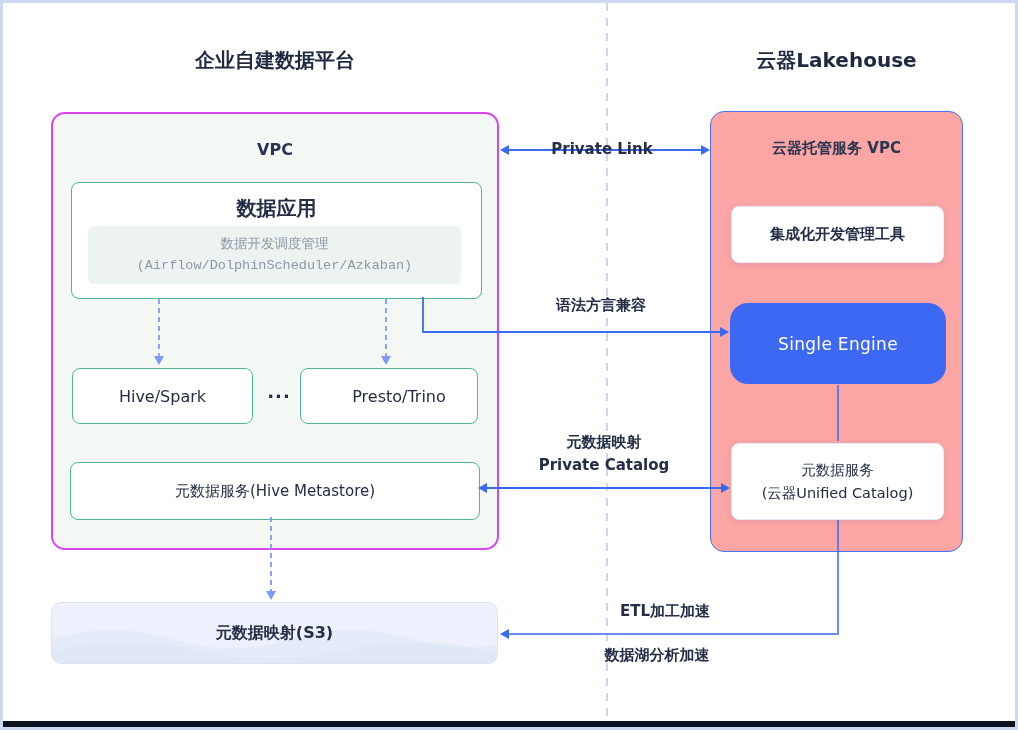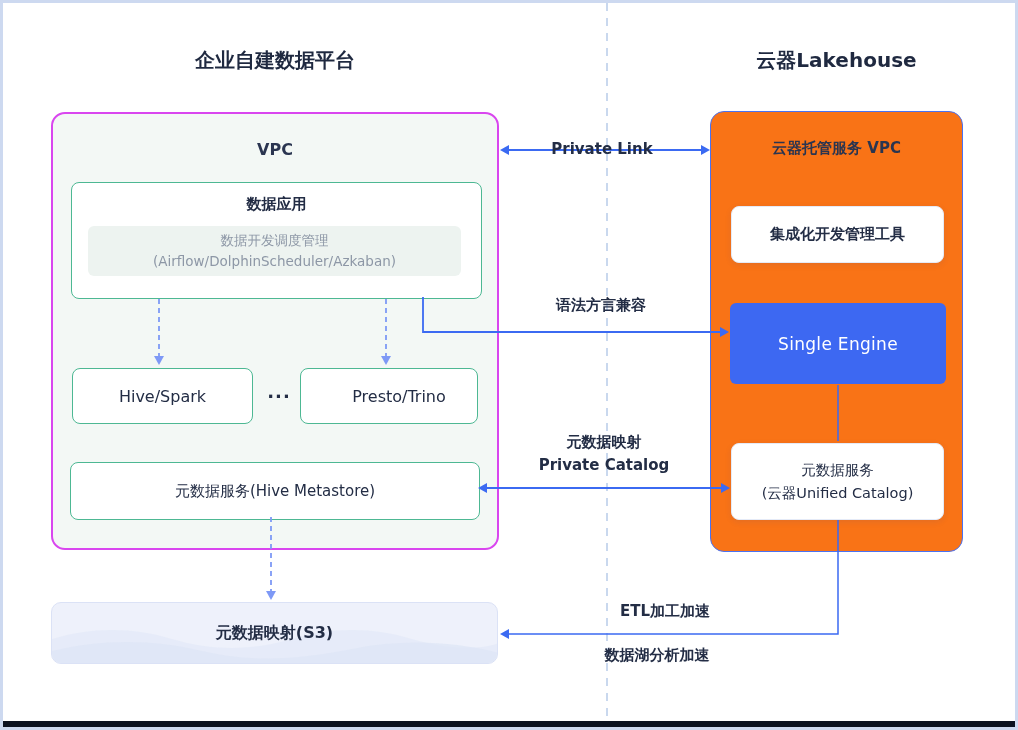--- a/index.html
+++ b/index.html
@@ -12,35 +12,35 @@
   .abs{position:absolute;}
   .ttl{font-size:20px;font-weight:700;text-align:center;z-index:6;color:#1f2940;}
   .panel-label{font-size:16px;font-weight:600;text-align:center;color:#2a3550;}
 
   .vpc-left{
     left:48px;top:109px;width:448px;height:438px;
     background:#f3f8f5;border:2px solid #d946ef;border-radius:14px;z-index:2;
   }
   .vpc-right{
     left:707px;top:108px;width:253px;height:441px;
-    background:#f97316;border:1.5px solid #4a72f3;border-radius:14px;z-index:2;
+    background:#fca5a5;border:1.5px solid #4a72f3;border-radius:14px;z-index:2;
   }
   .gbox{
     background:#ffffff;border:1px solid #4db893;border-radius:8px;
     display:flex;align-items:center;justify-content:center;
     font-size:16px;font-weight:500;color:#232d45;
   }
   .wbox{
     background:#ffffff;border:1px solid #e4eaf7;border-radius:8px;
     box-shadow:0 2px 6px rgba(40,70,160,0.10);
     display:flex;align-items:center;justify-content:center;
     font-size:15px;font-weight:600;color:#232d45;text-align:center;
   }
   .engine{
-    background:#3d68f2;border-radius:6px;color:#ffffff;
+    background:#3d68f2;border-radius:18px;color:#ffffff;
     display:flex;align-items:center;justify-content:center;
     font-size:17px;font-weight:500;letter-spacing:0.3px;
   }
   .sched{
     background:#edf3f0;border-radius:6px;color:#8d97a6;
     font-size:13.5px;line-height:21px;text-align:center;
     display:flex;flex-direction:column;align-items:center;justify-content:center;
   }
   .storage{
     left:48px;top:599px;width:447px;height:62px;
@@ -69,22 +69,22 @@
 
 <div class="canvas">
 
   <div class="abs ttl" style="left:48px;top:44px;width:448px;">企业自建数据平台</div>
   <div class="abs ttl" style="left:707px;top:44px;width:253px;">云器Lakehouse</div>
 
   <div class="abs vpc-left">
     <div class="abs panel-label" style="left:0;top:26px;width:100%;">VPC</div>
 
     <div class="abs" style="left:18px;top:68px;width:411px;height:117px;background:#ffffff;border:1px solid #4db893;border-radius:8px;">
-      <div class="abs" style="left:0;top:12px;width:100%;text-align:center;font-size:15px;font-weight:700;">数据应用</div>
-      <div class="abs sched" style="left:16px;top:43px;width:373px;height:50px;">
+      <div class="abs" style="left:0;top:12px;width:100%;text-align:center;font-size:20px;font-weight:700;">数据应用</div>
+      <div class="abs sched" style="left:16px;top:43px;width:373px;height:58px;font-family:Liberation Mono, monospace;">
         <span>数据开发调度管理</span>
         <span>(Airflow/DolphinScheduler/Azkaban)</span>
       </div>
     </div>
 
     <div class="abs gbox" style="left:19px;top:254px;width:181px;height:56px;">Hive/Spark</div>
     <div class="abs ellipsis" style="left:206px;top:272px;width:40px;text-align:center;">···</div>
     <div class="abs gbox" style="left:247px;top:254px;width:178px;height:56px;padding-left:20px;">Presto/Trino</div>
 
     <div class="abs gbox" style="left:17px;top:348px;width:410px;height:58px;font-size:15px;">元数据服务(Hive Metastore)</div>

